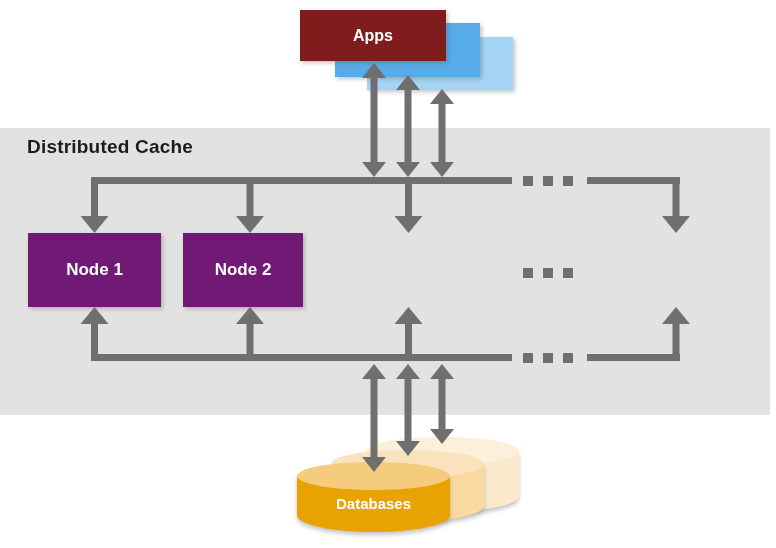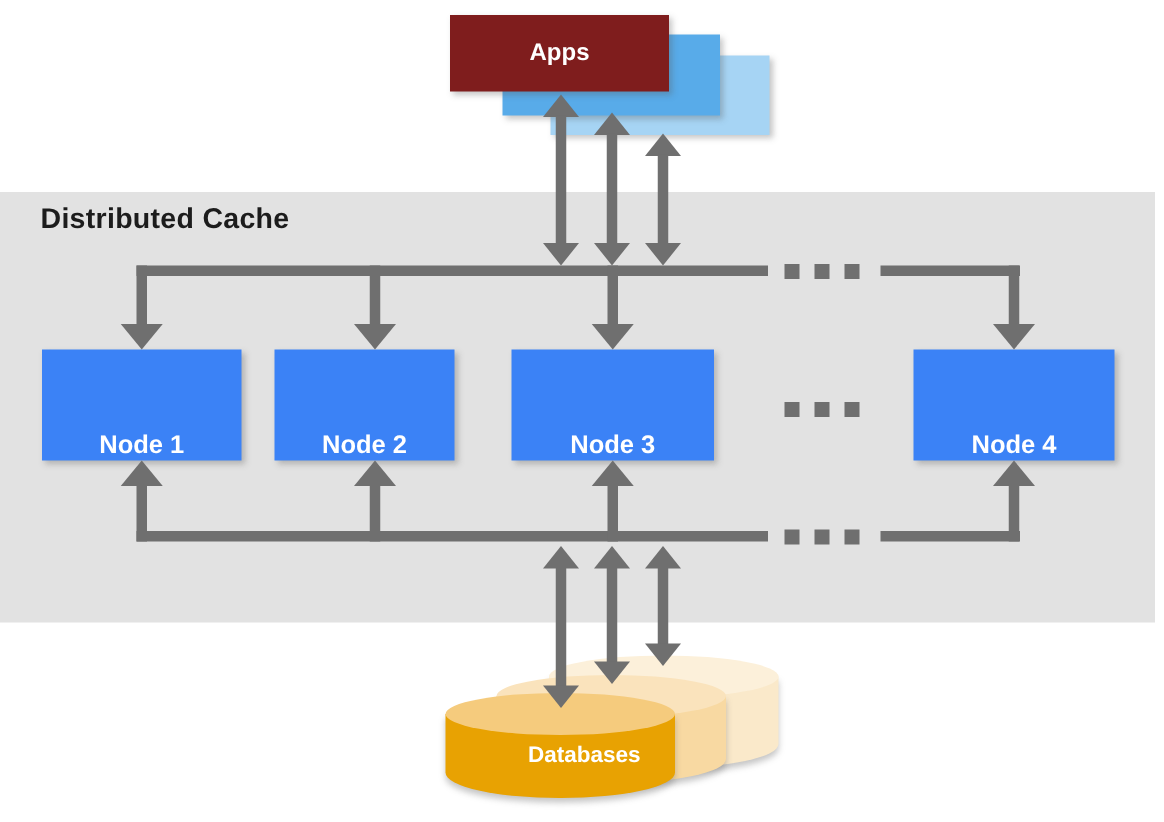--- a/index.html
+++ b/index.html
@@ -21,43 +21,43 @@
   }
   
   .app-box{position:absolute;box-shadow:2px 2px 4px rgba(90,90,90,.35);}
   .app-back {left:367px;top:37px;width:146px;height:53px;background:#a6d4f4;}
   .app-mid  {left:335px;top:23px;width:145px;height:54px;background:#58abe9;}
   .app-front{left:300px;top:10px;width:146px;height:51px;background:#7f1d1d;
              display:flex;align-items:center;justify-content:center;}
   .app-front .box-label{color:#ffffff;font-weight:700;font-size:16px;}
   
   .node{
-    position:absolute;top:233px;height:74px;background:#3b82f6;
-    display:flex;align-items:flex-end;justify-content:center;
+    position:absolute;top:233px;height:74px;background:#701a75;
+    display:flex;align-items:center;justify-content:center;
     box-shadow:2px 2px 4px rgba(90,90,90,.35);
   }
   .node .box-label{color:#ffffff;font-weight:700;font-size:17px;}
   .node-1{left:28px;width:133px;}
   .node-2{left:183px;width:120px;}
   .node-3{left:341px;width:135px;}
   .node-4{left:609px;width:134px;}
   
   .cyl-ellipse{position:absolute;border-radius:50%;}
   .cyl-body{position:absolute;box-shadow:0 3px 4px rgba(110,110,110,.4);}
   .db-back-top {left:366px;top:437px;width:153px;height:28px;background:#fcf0da;}
   .db-back-body{left:366px;top:451px;width:153px;height:61px;background:#fae9ca;
                 border-bottom-left-radius:76px 16px;border-bottom-right-radius:76px 16px;}
   .db-mid-top  {left:331px;top:450px;width:153px;height:28px;background:#fae3bc;}
   .db-mid-body {left:331px;top:464px;width:153px;height:58px;background:#f8d9a2;
                 border-bottom-left-radius:76px 16px;border-bottom-right-radius:76px 16px;}
   .db-front-top {left:297px;top:462px;width:153px;height:28px;background:#f5cb7d;}
   .db-front-body{left:297px;top:476px;width:153px;height:56px;background:#e8a202;
                  border-bottom-left-radius:76px 17px;border-bottom-right-radius:76px 17px;}
   .db-label{
-    position:absolute;left:313px;top:495px;width:153px;text-align:center;
+    position:absolute;left:297px;top:495px;width:153px;text-align:center;
     color:#ffffff;font-weight:700;font-size:15px;
   }
   
   .overlay{
     position:absolute;left:0;top:0;width:776px;height:548px;
     color:#6f6f6f;pointer-events:none;
   }
 </style>
 </head>
 <body>
@@ -71,26 +71,20 @@
   <div class="app-box app-mid"></div>
   <div class="app-box app-front">
     <span class="box-label">Apps</span>
   </div>
 
   <div class="node node-1">
     <span class="box-label">Node 1</span>
   </div>
   <div class="node node-2">
     <span class="box-label">Node 2</span>
-  </div>
-  <div class="node node-3">
-    <span class="box-label">Node 3</span>
-  </div>
-  <div class="node node-4">
-    <span class="box-label">Node 4</span>
   </div>
 
   <div class="cyl-body db-back-body"></div>
   <div class="cyl-ellipse db-back-top"></div>
   <div class="cyl-body db-mid-body"></div>
   <div class="cyl-ellipse db-mid-top"></div>
   <div class="cyl-body db-front-body"></div>
   <div class="cyl-ellipse db-front-top"></div>
   <div class="db-label">Databases</div>
 

